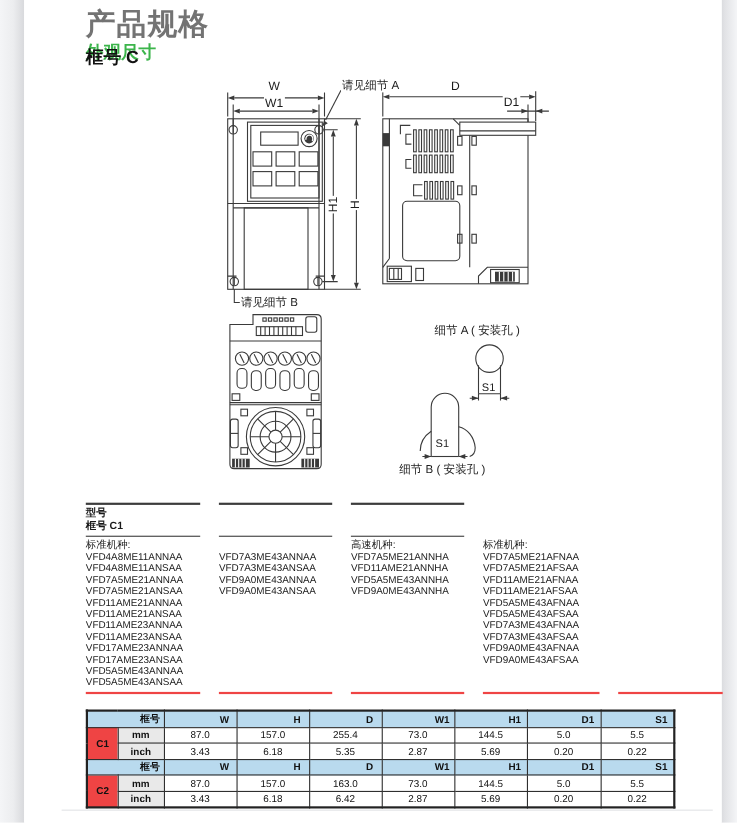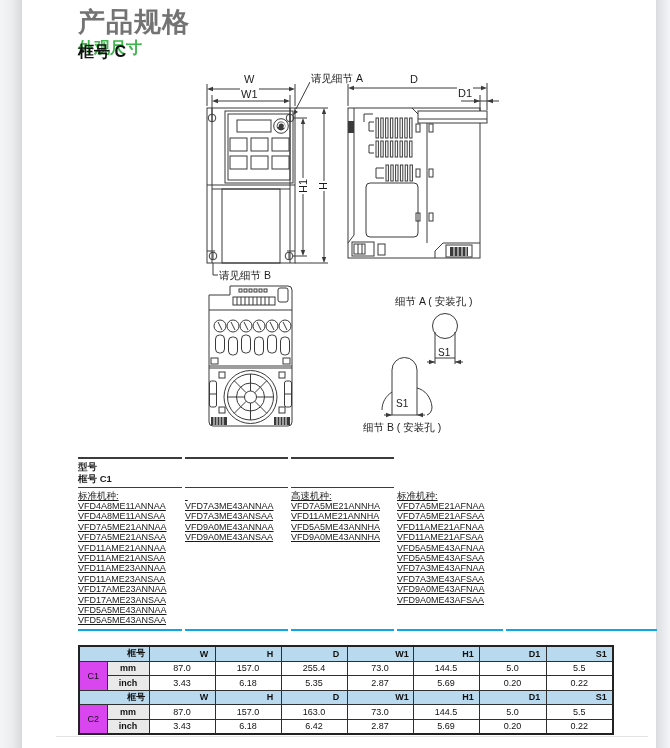--- a/index.html
+++ b/index.html
@@ -17,37 +17,37 @@
   .frame-label{position:absolute;left:56px;top:42px;font-size:16px;font-weight:bold;color:#111;}
 
   .dlabel{position:absolute;font-size:11px;line-height:12px;color:#1c1c1c;background:#fff;padding:0 1px;white-space:nowrap;}
   .dlabel.small{font-size:10.5px;}
   .rot{transform:rotate(-90deg);transform-origin:center;}
 
   svg{overflow:visible;}
 
   
   .model-table{position:absolute;left:56px;top:457px;width:579px;color:#1a1a1a;}
-  .mt-header,.mt-body{display:grid;grid-template-columns:104px 103px 103px 106px 1fr;column-gap:3px;}
+  .mt-header,.mt-body{display:grid;grid-template-columns:104px 103px 103px 106px 1fr;column-gap:17px;}
   .mt-hcell{border-top:2px solid #3c3c3c;border-bottom:1px solid #3c3c3c;padding:2px 0;}
   .mt-merged{grid-column:4/6;border-bottom:1px solid #3c3c3c;}
   .tl-row{display:grid;grid-template-columns:106px 1fr;column-gap:3px;}
   .tl{border-top:2px solid #3c3c3c;height:0;}
   .mt-merged .mt-pad{padding:2px 0;}
   .mt-title,.mt-frame{font-weight:bold;font-size:9.5px;line-height:12px;}
-  .mt-cell{border-bottom:2px solid #0ea5e9;padding:2px 0 3px;text-decoration:underline;}
+  .mt-cell{border-bottom:2px solid #ef4444;padding:2px 0 3px;}
   .mt-col-label{font-size:9.5px;line-height:11px;height:11px;}
   .mt-item{font-size:9px;line-height:10.4px;white-space:nowrap;}
 
   
   .dim-table{position:absolute;left:56px;top:645px;width:534px;border-collapse:collapse;table-layout:fixed;
     font-size:9px;color:#111;border:2px solid #222;}
   .dim-table td{border:1px solid #2f2f2f;text-align:center;padding:0;height:13.5px;}
   .dim-table tr.hrow td{background:#B9DAEE;font-weight:bold;padding-left:44px;}
-  .dim-table td.fcell{background:#d946ef;font-weight:normal;}
+  .dim-table td.fcell{background:#ef4444;font-weight:bold;}
   .dim-table td.ucell{background:#E9E9E9;font-weight:bold;}
 
   .page-rule{position:absolute;left:34px;top:736px;width:592px;height:1px;background:#e2e3e5;}
 </style>
 </head>
 <body>
 
 <div class="canvas">
   <div class="gutter-left"></div>
   <div class="gutter-right"></div>

